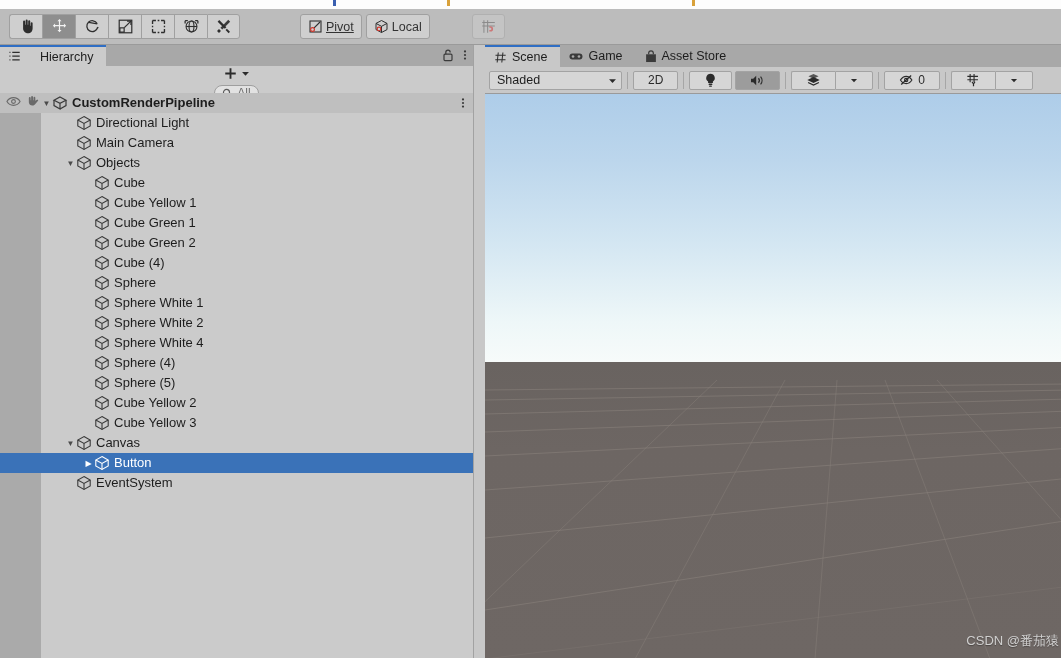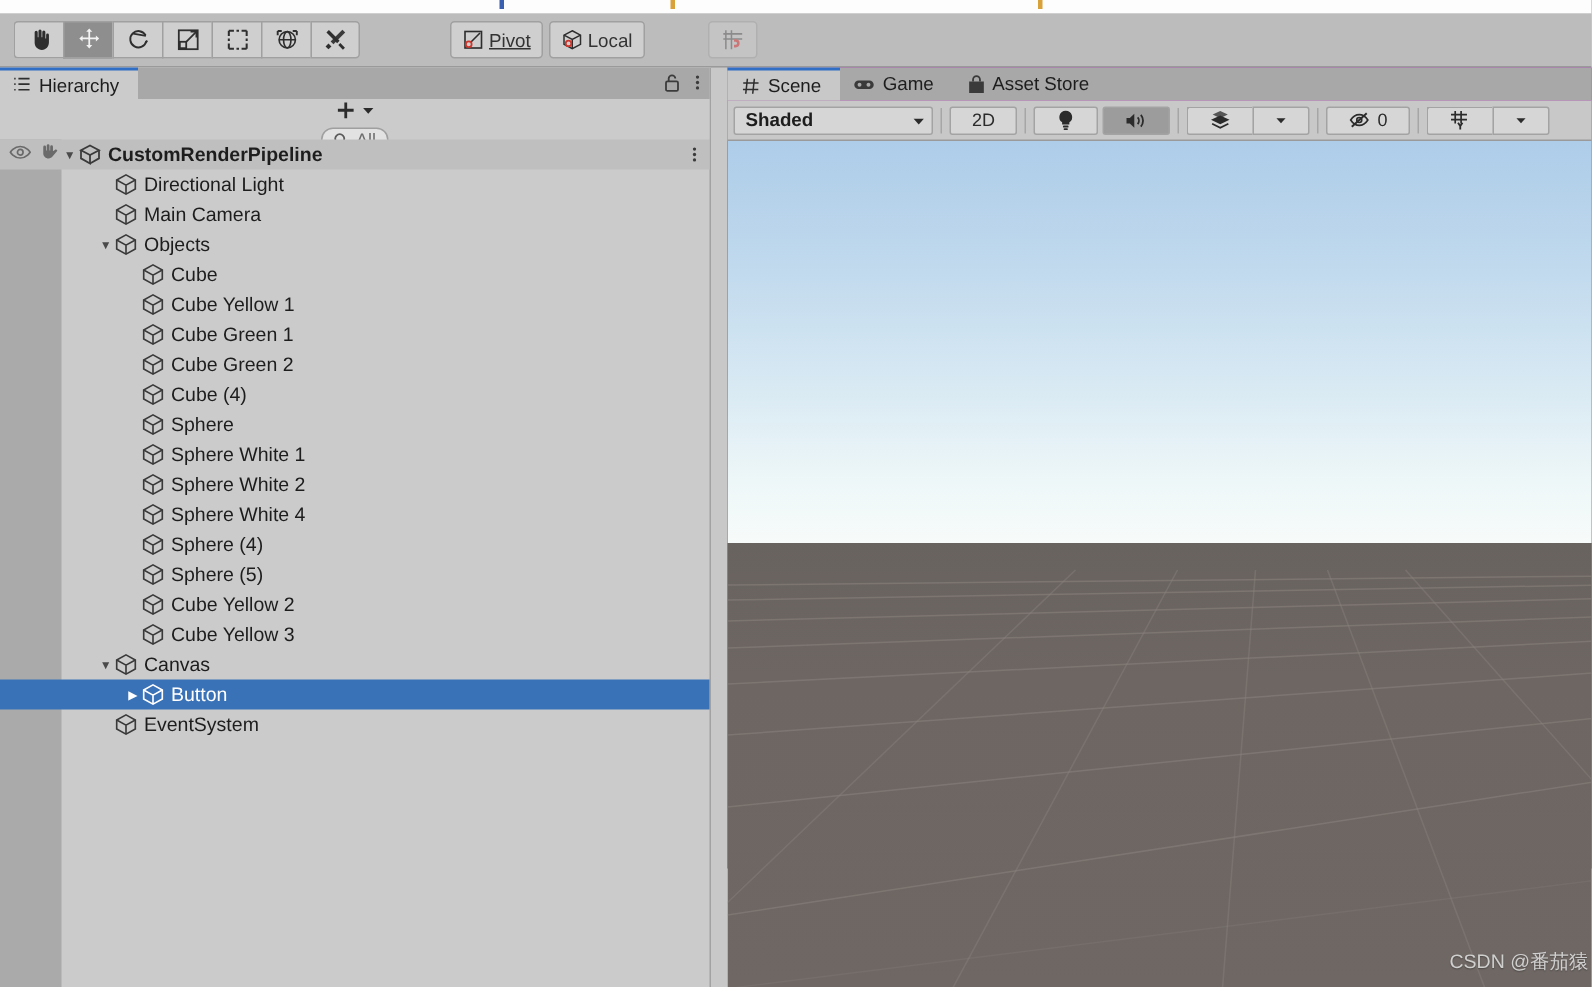--- a/index.html
+++ b/index.html
@@ -29,21 +29,21 @@
   .tbtn.solo{border-right-width:1px;border-radius:3px;}
   .tbtn.pill{min-width:0;padding:0 7px;gap:3px;font-size:12.5px;}
   .tbtn.dim{background:#c4c4c4;color:#8b8b8b;border-color:#b0b0b0;}
   .tbtn svg{display:block;}
 
   
   .hier{position:absolute;left:0;top:45px;width:474px;height:613px;background:#cbcbcb;
         border-right:1px solid #a2a2a2;box-sizing:border-box;}
   .tabrow{position:relative;height:21px;background:#a8a8a8;}
   .tab{position:absolute;left:0;top:0;height:21px;padding:0 12px 0 8px;display:flex;
-       align-items:center;gap:5px;background:#cbcbcb;border-top:2px solid #2f6ec4;
+       align-items:center;gap:19px;background:#cbcbcb;border-top:2px solid #2f6ec4;
        box-sizing:border-box;font-size:12.5px;color:#1d1d1d;}
   .tabicons{position:absolute;right:6px;top:3px;display:flex;align-items:center;gap:9px;color:#3b3b3b;}
   .searchrow{height:27px;display:flex;align-items:center;gap:4px;padding:0 6px;background:#cbcbcb;flex-direction:column;}
   .addbtn{display:flex;align-items:center;gap:3px;padding:0 2px;color:#2b2b2b;}
   .searchbox{flex:1;height:17px;background:#e2e2e2;border:1px solid #9f9f9f;border-radius:9px;
              display:flex;align-items:center;gap:4px;padding:0 7px;box-sizing:border-box;}
   .searchbox .ph{color:#6e6e6e;font-size:12px;}
 
   .gutter{position:absolute;left:0;top:48px;width:41px;bottom:0;background:#aaaaaa;}
   .rows{position:absolute;left:0;right:0;top:48px;bottom:0;}
@@ -61,21 +61,21 @@
 
   
   .scene{position:absolute;left:475px;top:45px;width:586px;height:534px;background:#a21caf;margin-left:10px;}
   .sctabs{height:22px;background:#a8a8a8;display:flex;align-items:stretch;}
   .sctab{display:flex;align-items:center;gap:5px;padding:0 13px 0 9px;font-size:12.5px;color:#1d1d1d;}
   .sctab.active{background:#c8c8c8;border-top:2px solid #2f6ec4;box-sizing:border-box;}
   .sctoolbar{height:26px;background:#c8c8c8;display:flex;align-items:center;gap:0;padding:0 4px;
              border-bottom:1px solid #9a9a9a;}
   .dd{height:19px;min-width:133px;background:#d6d6d6;border:1px solid #a3a3a3;border-radius:2px;
       display:flex;align-items:center;justify-content:space-between;padding:0 4px 0 7px;
-      box-sizing:border-box;font-size:12.5px;font-weight:bold;}
+      box-sizing:border-box;font-size:12.5px;}
   .sep{width:1px;height:17px;background:#a6a6a6;margin:0 5px;}
   .sbtn{height:19px;min-width:26px;background:#d6d6d6;border:1px solid #a3a3a3;
         display:flex;align-items:center;justify-content:center;box-sizing:border-box;
         font-size:12px;color:#2b2b2b;padding:0 14px;}
   .sbtn.g-l{border-radius:2px 0 0 2px;border-right-width:0;}
   .sbtn.g-r{border-radius:0 2px 2px 0;min-width:15px;}
   .sbtn.r2{border-radius:2px;}
   .sbtn.on{background:#9c9c9c;}
 
   .viewport{position:relative;width:586px;height:565px;overflow:hidden;}

